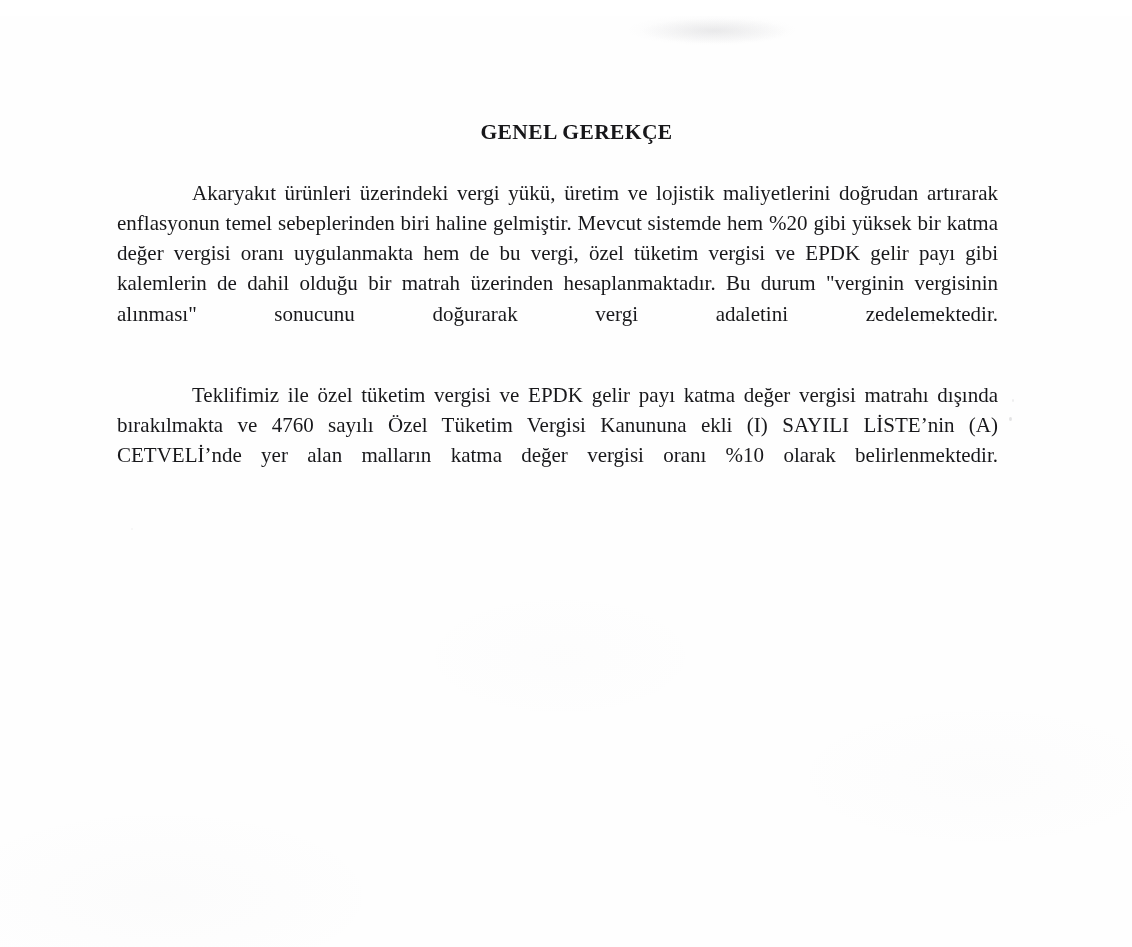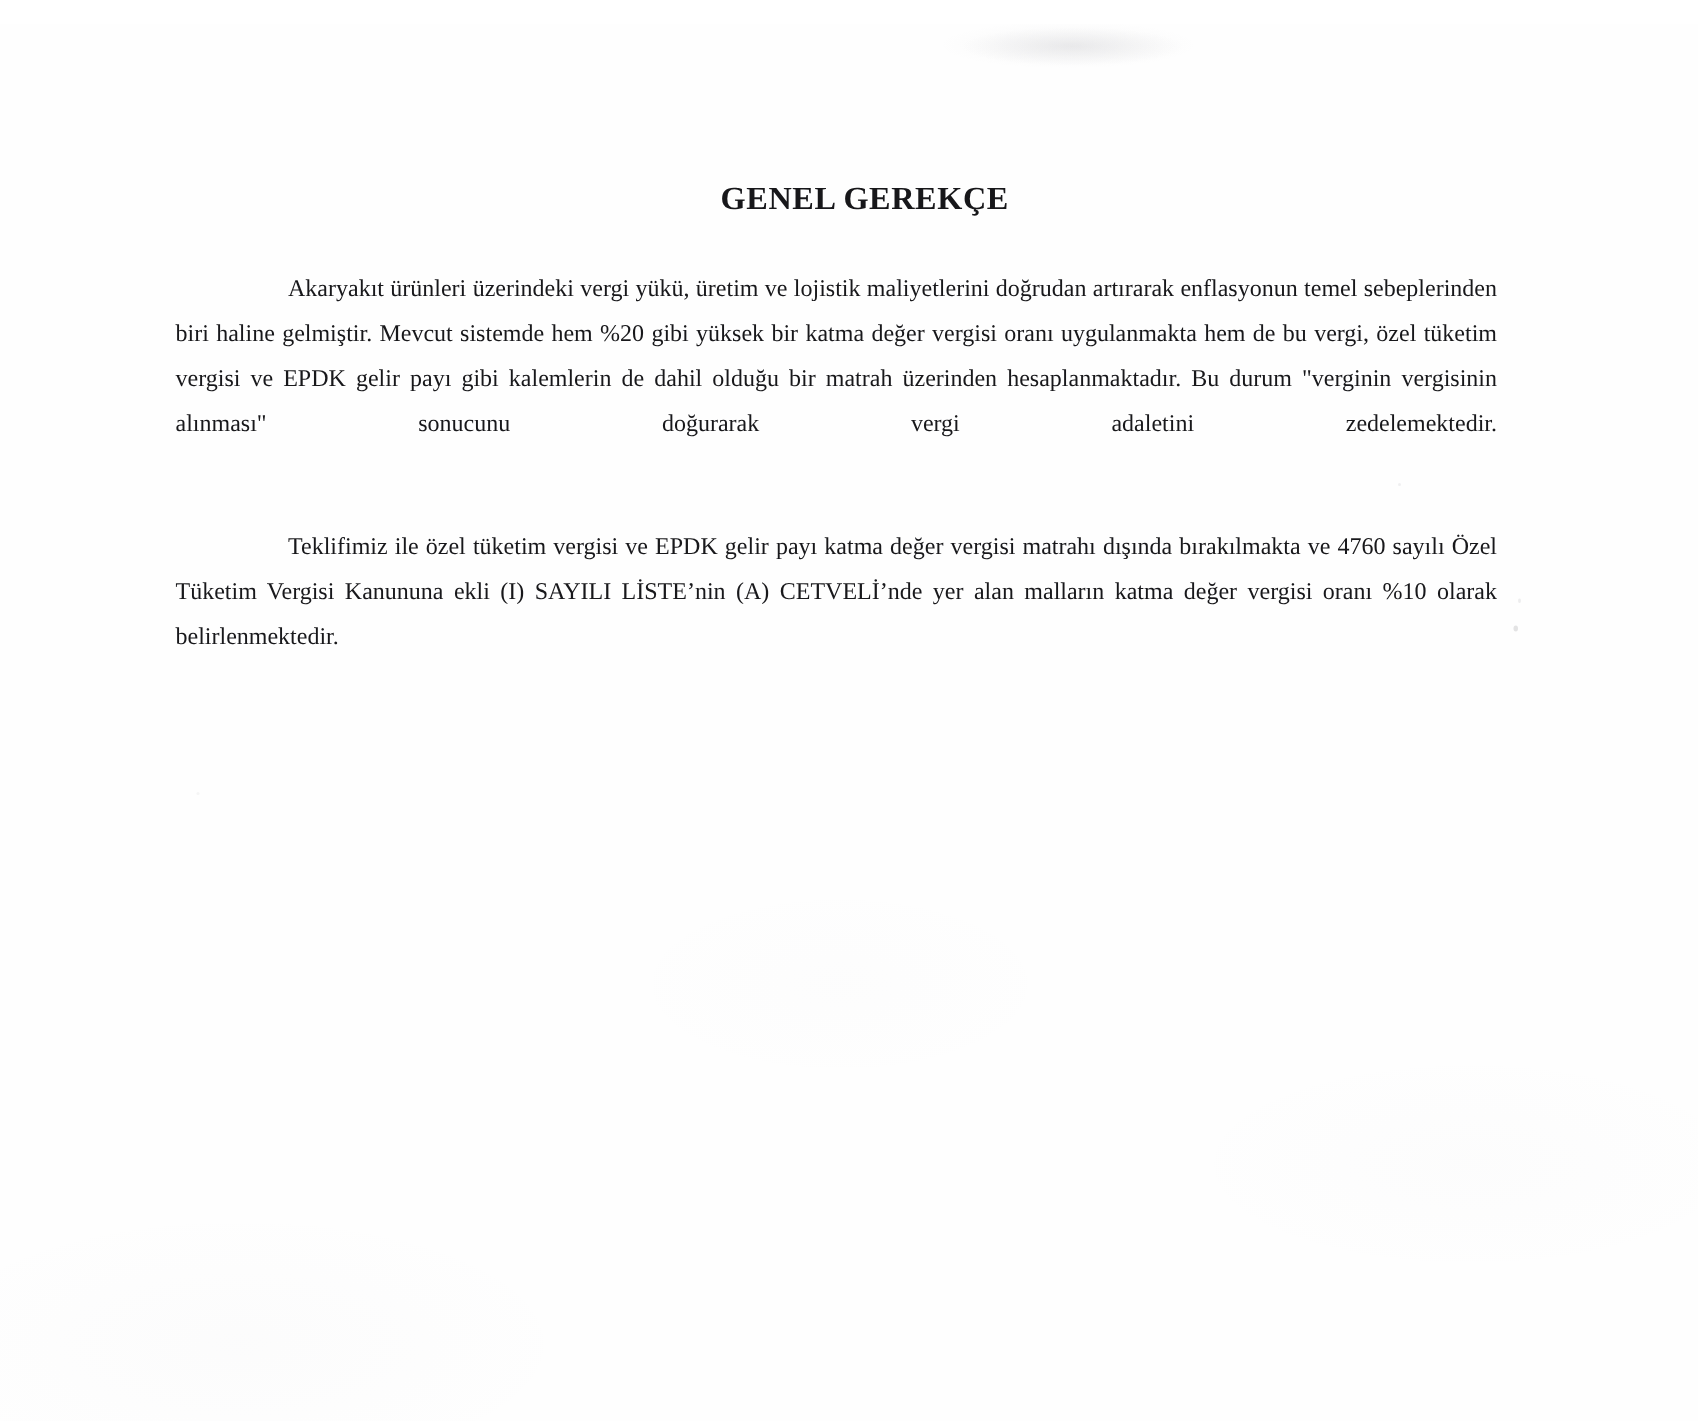--- a/index.html
+++ b/index.html
@@ -38,21 +38,21 @@
     letter-spacing: 0.4px;
     color: #17171a;
     text-align: center;
     margin: 0 0 32px 0;
     padding-left: 38px; 
     line-height: 1.2;
   }
 
   .doc-para {
     font-family: "Liberation Serif", "DejaVu Serif", serif;
-    font-size: 16px;
+    font-size: 21px;
     line-height: 30.2px;
     color: #18181b;
     text-align: justify;
     text-justify: inter-word;
     text-indent: 75px;
     margin: 0;
     -webkit-font-smoothing: antialiased;
   }
 
   .doc-para + .doc-para {

